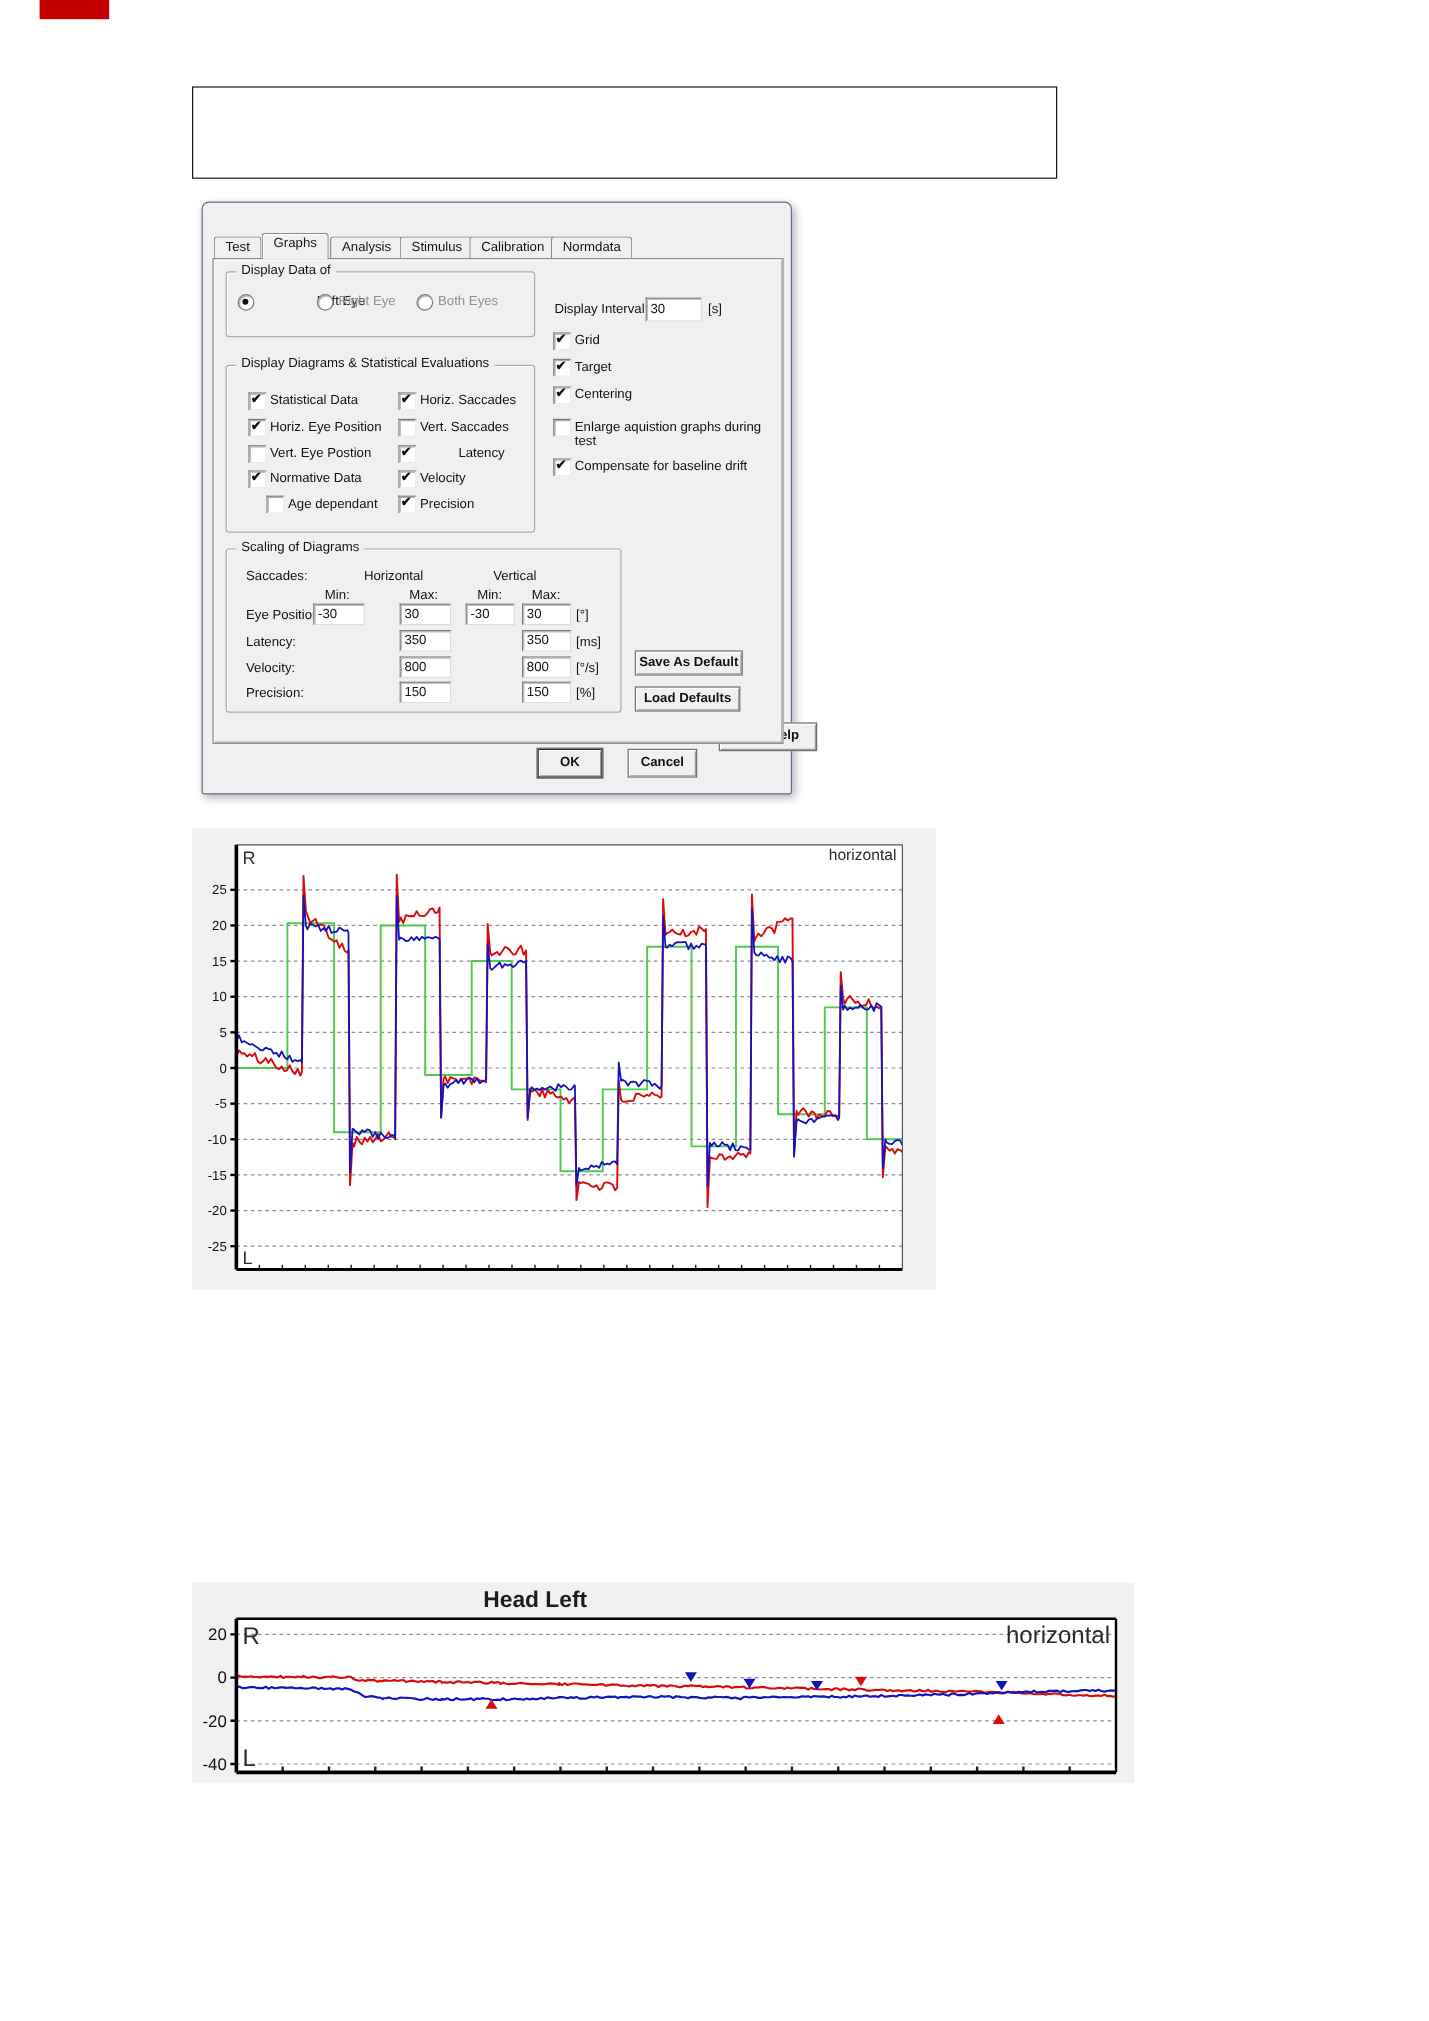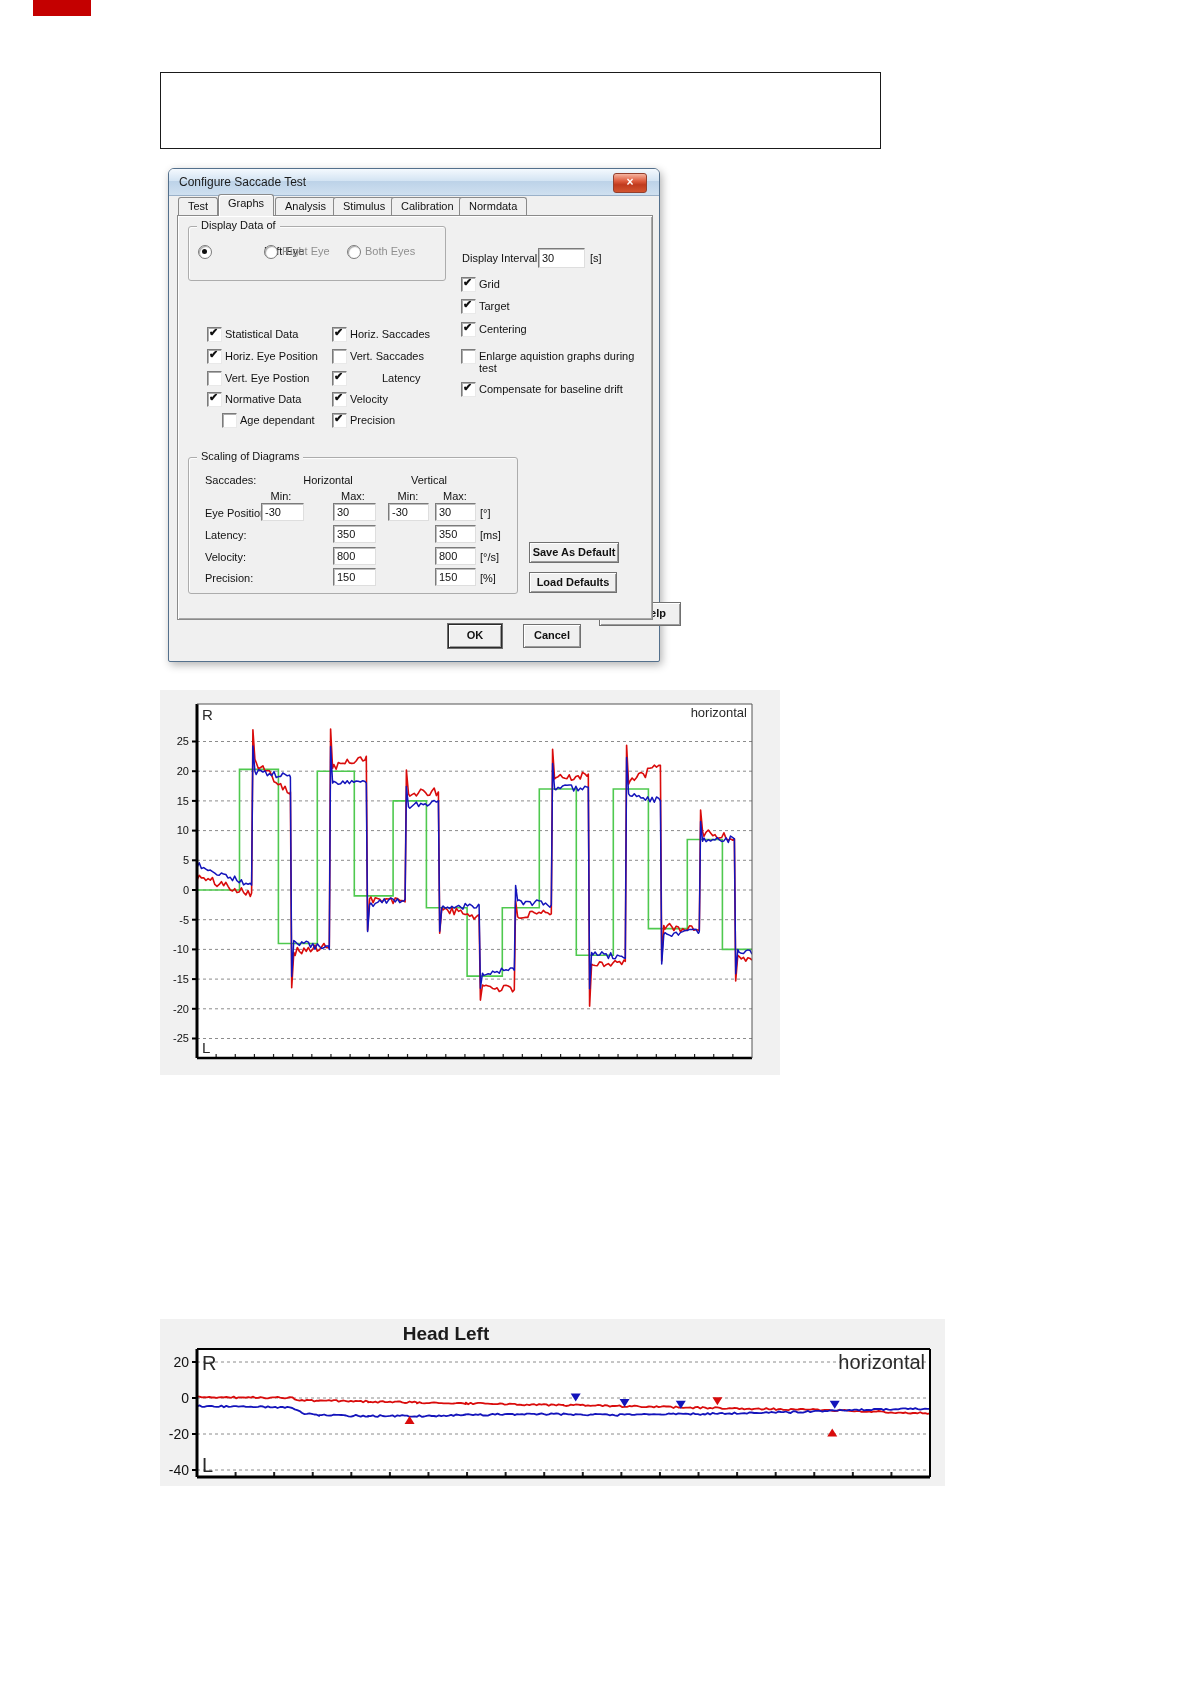--- a/index.html
+++ b/index.html
@@ -46,24 +46,20 @@
 </style>
 </head>
 <body>
 
 <div id="page">
 
   <div id="red-mark" class="abs"></div>
   <div id="empty-box" class="abs"></div>
 
   <div id="dlg" class="abs">
-    <div id="dlg-titlebar" class="abs">
-      <span id="dlg-title" class="abs">Configure Saccade Test</span>
-      <div id="dlg-close" class="abs">×</div>
-    </div>
 
     <div class="tab" style="left:9px;top:28px;">Test</div>
     <div class="tab active" style="left:49px;top:28px;">Graphs</div>
     <div class="tab" style="left:106px;top:28px;">Analysis</div>
     <div class="tab" style="left:164px;top:28px;">Stimulus</div>
     <div class="tab" style="left:222px;top:28px;">Calibration</div>
     <div class="tab" style="left:290px;top:28px;">Normdata</div>
 
     <div id="tab-page" class="abs">
 
@@ -95,20 +91,23 @@
       <span class="lbl" style="left:301px;top:107px;">Centering</span>
       <div class="cb" style="left:283px;top:133px;">
           <span class="mark"></span>
         </div>
       <span class="lbl" style="left:301px;top:134px;width:160px;white-space:normal;line-height:12px;">Enlarge aquistion graphs during test</span>
       <div class="cb" style="left:283px;top:166px;">
           <span class="mark">✔</span>
         </div>
       <span class="lbl" style="left:301px;top:167px;">Compensate for baseline drift</span>
 
+      <div class="abs groupbox" style="left:10px;top:88px;width:256px;height:138px;">
+        <span class="legend">Display Diagrams &amp; Statistical Evaluations</span>
+      </div>
       <div class="cb" style="left:29px;top:111px;">
           <span class="mark">✔</span>
         </div>
       <span class="lbl" style="left:47px;top:112px;">Statistical Data</span>
       <div class="cb" style="left:29px;top:133px;">
           <span class="mark">✔</span>
         </div>
       <span class="lbl" style="left:47px;top:134px;">Horiz. Eye Position</span>
       <div class="cb" style="left:29px;top:155px;">
           <span class="mark"></span>

